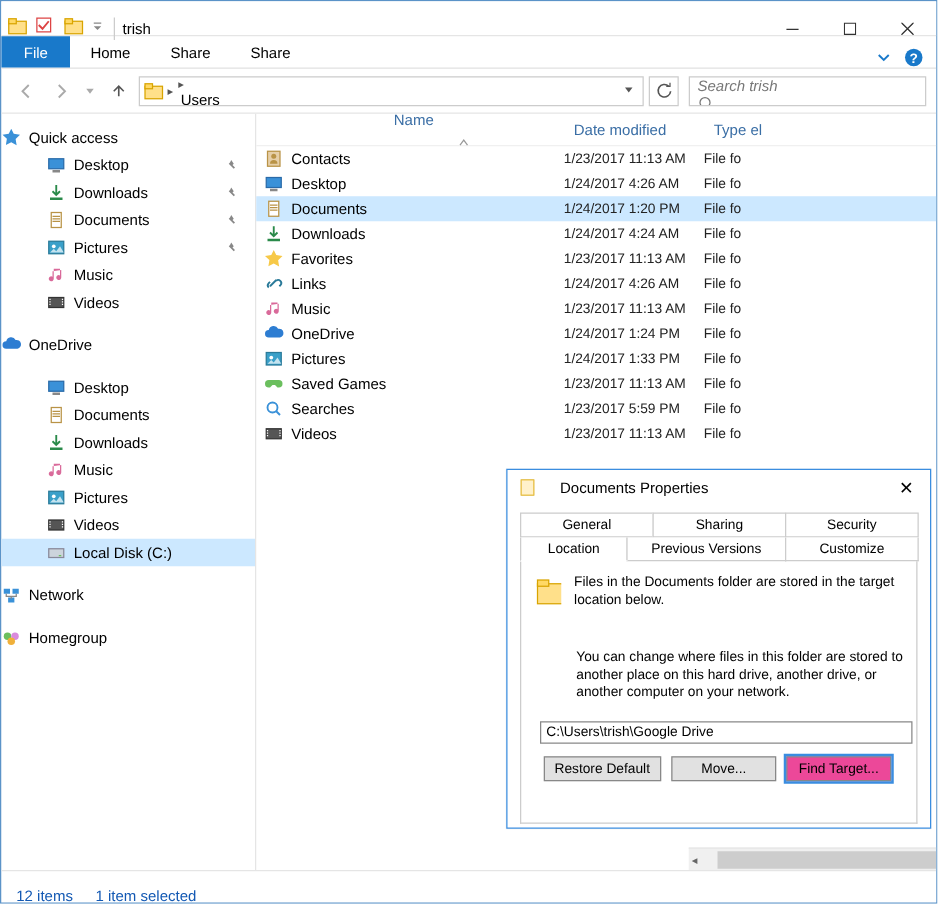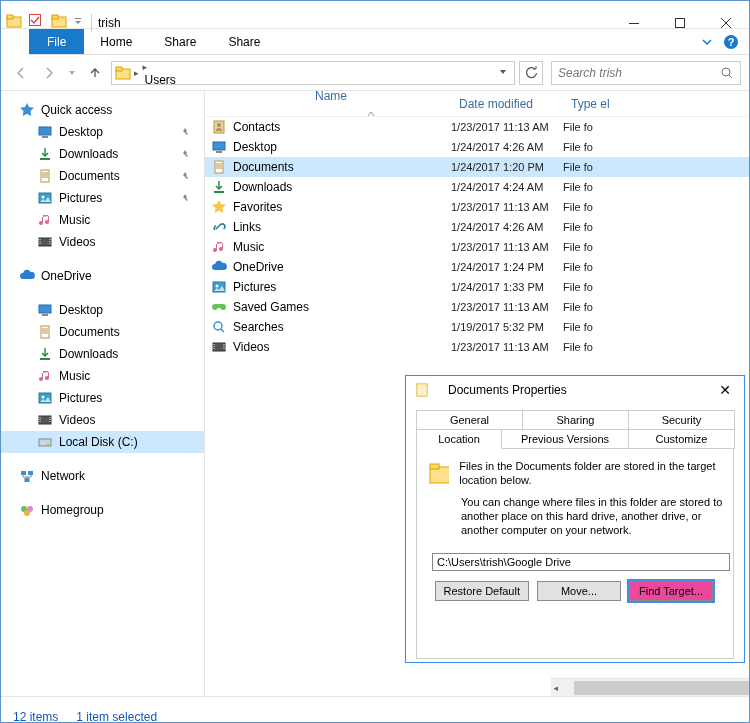--- a/index.html
+++ b/index.html
@@ -6,36 +6,36 @@
   body { font-family:"Segoe UI",Arial,sans-serif; font-size:12px; background:#fff; color:#000; }
   .window { width:750px; height:723px; border:1px solid #5b93c8; position:relative; overflow:hidden; background:#fff; }
   
   .titlebar { height:28px; background:#fff; display:flex; align-items:center; padding:16px 0 0 4px; border-bottom:1px solid #e5e5e5; }
   .titlebar .qat svg { margin-right:1px; }
   .titlebar .sep { width:1px; height:18px; background:#ccc; margin:0 6px; }
   .titlebar .title { font-size:12px; color:#000; }
   .winctl { margin-left:auto; display:flex; }
   .winctl div { width:46px; height:28px; display:flex; align-items:center; justify-content:center; }
   
-  .ribbon { height:26px; display:flex; align-items:center; border-bottom:1px solid #e1e1e1;margin-left:28px; }
+  .ribbon { height:26px; display:flex; align-items:flex-end; border-bottom:1px solid #e1e1e1; }
   .ribbon .file-tab { background:#1979ca; color:#fff; padding:0 18px; height:100%; display:flex; align-items:center; font-size:12px; }
   .ribbon .tab { padding:0 16px; height:100%; display:flex; align-items:center; font-size:12px; }
   .ribbon .right { margin-left:auto; display:flex; align-items:center; padding-right:10px; gap:10px; }
   
   .navbar { height:36px; display:flex; align-items:center; padding:4px 8px; gap:4px; border-bottom:1px solid #e5e5e5; }
   .navbar .arrow { width:24px; height:24px; display:flex; align-items:center; justify-content:center; color:#888; }
   .navbar .address { flex:1; height:24px; border:1px solid #ccc; display:flex; align-items:center; padding:0 2px; overflow:hidden; }
   .navbar .address .crumb { padding:0 4px; display:flex; align-items:center; white-space:nowrap; }
   .navbar .address .chev { padding:0 2px; font-size:9px; color:#555; }
   .navbar .refresh { width:24px; height:24px; border:1px solid #ccc; display:flex; align-items:center; justify-content:center; }
-  .navbar .search { width:190px; height:24px; border:1px solid #ccc; margin-left:4px; display:flex; align-items:center; padding:0 6px; color:#777; font-style:italic; }
+  .navbar .search { width:190px; height:24px; border:1px solid #ccc; margin-left:4px; display:flex; align-items:flex-start; padding:0 6px; color:#777; font-style:italic;flex-direction:column; }
   
   .body { display:flex; height:calc(100% - 28px - 26px - 36px - 26px); }
   .sidebar { width:204px; border-right:1px solid #e5e5e5; padding:8px 0; overflow:hidden; }
-  .tree-item { display:flex; align-items:center; height:22px; padding-left:18px; gap:6px; }
+  .tree-item { display:flex; align-items:center; height:22px; gap:6px; }
   .tree-item.child { padding-left:36px; }
   .tree-item.sel { background:#cce8ff; }
   .tree-item .label { font-size:12px; }
   .tree-group { margin-bottom:12px; }
   
   .content { flex:1; display:flex; flex-direction:column; position:relative; }
   .columns { display:flex; color:#3a6ea5; height:26px; align-items:center; border-bottom:1px solid #f0f0f0; padding-left:6px; }
   .columns .col { padding:0 8px; }
   .columns .c-name { width:240px; display:flex; align-items:center; gap:6px;flex-direction:column; }
   .columns .c-date { width:112px; }
@@ -51,21 +51,21 @@
   .dialog { position:absolute; right:4px; top:374px; width:340px; height:288px; background:#fff; border:1px solid #3a8de0; box-shadow:0 0 1px rgba(0,0,0,.1); }
   .dialog .dtitle { height:28px; display:flex; align-items:center; padding:0 8px; font-size:12px; gap:18px; }
   .dialog .dclose { margin-left:auto; width:22px; display:flex; justify-content:center; font-size:14px; }
   .dialog .tabs { padding:6px 10px 0; }
   .dialog .tabs-row { display:flex; }
   .dialog .dtab { flex:1; border:1px solid #ccc; padding:3px 0; text-align:center; font-size:11px; background:#fff; margin-right:-1px; }
   .dialog .dtab.active { border-bottom:1px solid #fff; position:relative; z-index:1; }
   .dialog .dtab.row2 { border-top:none; }
   .dialog .panel { border:1px solid #ccc; margin:0 10px 10px; border-top:none; padding:10px; font-size:11px; height:210px; position:relative; }
   .dialog .panel .msg1 { display:flex; gap:10px; line-height:14px; }
-  .dialog .panel .msg2 { margin:8px 0 16px 34px; line-height:14px; }
+  .dialog .panel .msg2 { margin:32px 0 16px 34px; line-height:14px; }
   .dialog .panel input { width:298px; margin-left:5px; border:1px solid #888; padding:2px 4px; font-size:11px; }
   .dialog .buttons { display:flex; gap:8px; justify-content:flex-end; margin:10px 10px 0 0; }
   .dialog .buttons button { font-size:11px; padding:3px 8px; border:1px solid #888; background:#e1e1e1; min-width:84px; }
   .dialog .buttons button.focus { outline:2px solid #3a8de0; background:#ec4899; }
   .hscroll { position:absolute; bottom:0; left:346px; right:0; height:18px; background:#f0f0f0; border-top:1px solid #e5e5e5; display:flex; align-items:center; }
   .hscroll .thumb { height:14px; background:#cdcdcd; margin-left:14px; width:260px; }
   .hscroll .caret { width:14px; display:flex; justify-content:center; color:#666; font-size:9px; }
 </style>
 </head>
 <body>
@@ -467,21 +467,21 @@
           <div class="row">
             <div class="c-name">
               <span class="icon">
                 <svg width="16" height="16">
                   <circle cx="7" cy="7" r="4" stroke="#3a91d8" fill="none" stroke-width="1.5"></circle>
                   <path d="M10 10l3 3" stroke="#3a91d8" stroke-width="1.5"></path>
                 </svg>
               </span>
               <span>Searches</span>
             </div>
-            <div class="c-date">1/19/2017 5:32 PM</div>
+            <div class="c-date">1/23/2017 5:59 PM</div>
             <div class="c-type">File fo</div>
           </div>
           <div class="row">
             <div class="c-name">
               <span class="icon">
                 <svg width="16" height="16">
                   <rect x="2" y="4" width="12" height="8" fill="#555" stroke="#333"></rect>
                   <path d="M3 5v6M13 5v6" stroke="#fff" stroke-dasharray="1 1"></path>
                 </svg>
               </span>

